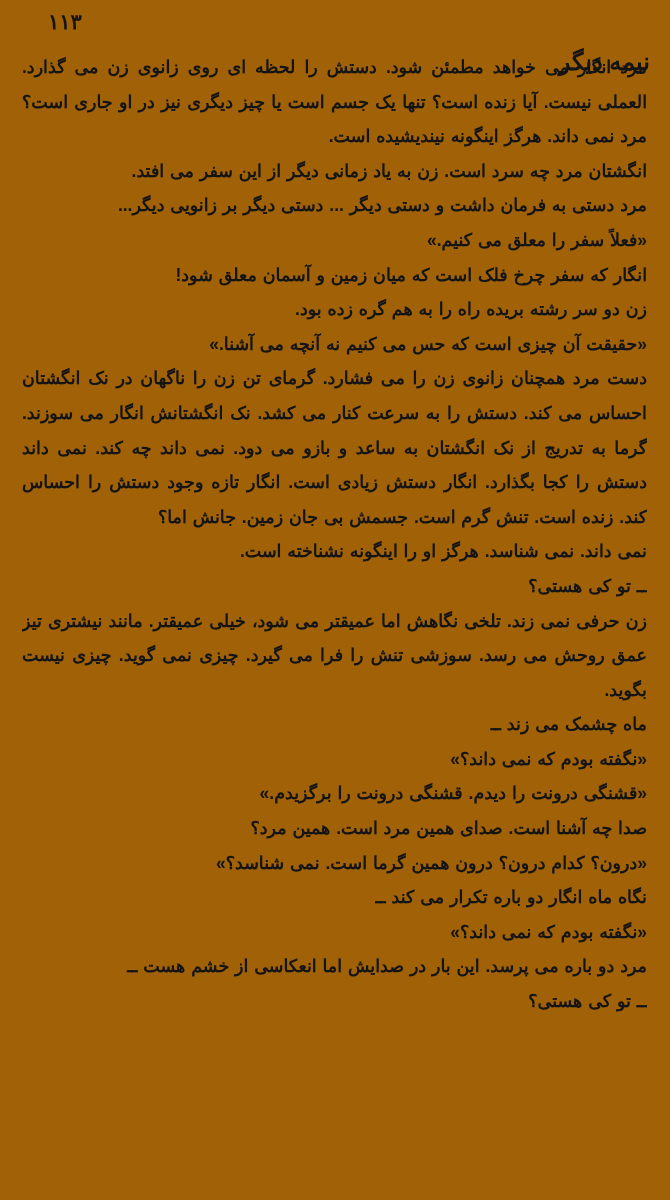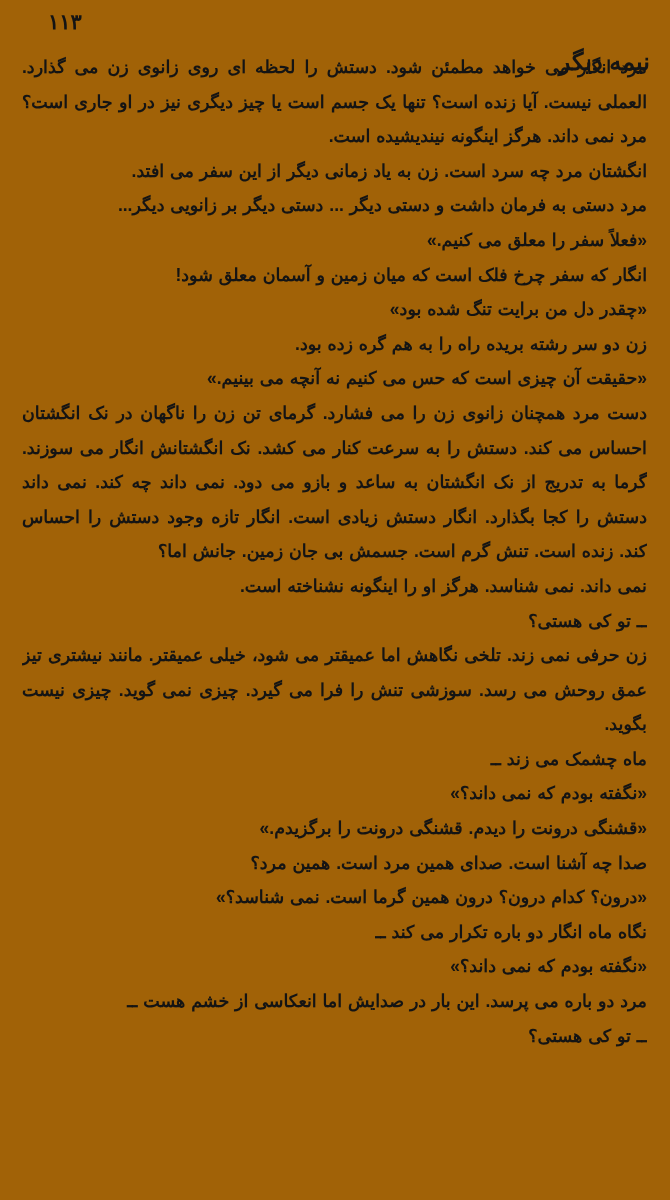--- a/index.html
+++ b/index.html
@@ -80,23 +80,22 @@
   </div>
 
   <div class="body-text">
     <p class="line j">مرد انگار می خواهد مطمئن شود. دستش را لحظه ای روی زانوی زن می گذارد. عکس</p>
     <p class="line j">العملی نیست. آیا زنده است؟ تنها یک جسم است یا چیز دیگری نیز در او جاری است؟</p>
     <p class="line r">مرد نمی داند. هرگز اینگونه نیندیشیده است.</p>
     <p class="line r">انگشتان مرد چه سرد است. زن به یاد زمانی دیگر از این سفر می افتد.</p>
     <p class="line r">مرد دستی به فرمان داشت و دستی دیگر ... دستی دیگر بر زانویی دیگر...</p>
     <p class="line r">«فعلاً سفر را معلق می کنیم.»</p>
     <p class="line r">انگار که سفر چرخ فلک است که میان زمین و آسمان معلق شود!</p>
-    <p class="line r">«چقدر دل من برایت تنگ شده بود»</p>
     <p class="line r">زن دو سر رشته بریده راه را به هم گره زده بود.</p>
-    <p class="line r">«حقیقت آن چیزی است که حس می کنیم نه آنچه می بینیم.»</p>
+    <p class="line r">«حقیقت آن چیزی است که حس می کنیم نه آنچه می آشنا.»</p>
     <p class="line j">دست مرد همچنان زانوی زن را می فشارد. گرمای تن زن را ناگهان در نک انگشتان خود</p>
     <p class="line j">احساس می کند. دستش را به سرعت کنار می کشد. نک انگشتانش انگار می سوزند.</p>
     <p class="line j">گرما به تدریج از نک انگشتان به ساعد و بازو می دود. نمی داند چه کند. نمی داند</p>
     <p class="line j">دستش را کجا بگذارد. انگار دستش زیادی است. انگار تازه وجود دستش را احساس می</p>
     <p class="line r">کند. زنده است. تنش گرم است. جسمش بی جان زمین. جانش اما؟</p>
     <p class="line r">نمی داند. نمی شناسد. هرگز او را اینگونه نشناخته است.</p>
     <p class="line r">ــ تو کی هستی؟</p>
     <p class="line j">زن حرفی نمی زند. تلخی نگاهش اما عمیقتر می شود، خیلی عمیقتر. مانند نیشتری تیز به</p>
     <p class="line j">عمق روحش می رسد. سوزشی تنش را فرا می گیرد. چیزی نمی گوید. چیزی نیست که</p>
     <p class="line r">بگوید.</p>

